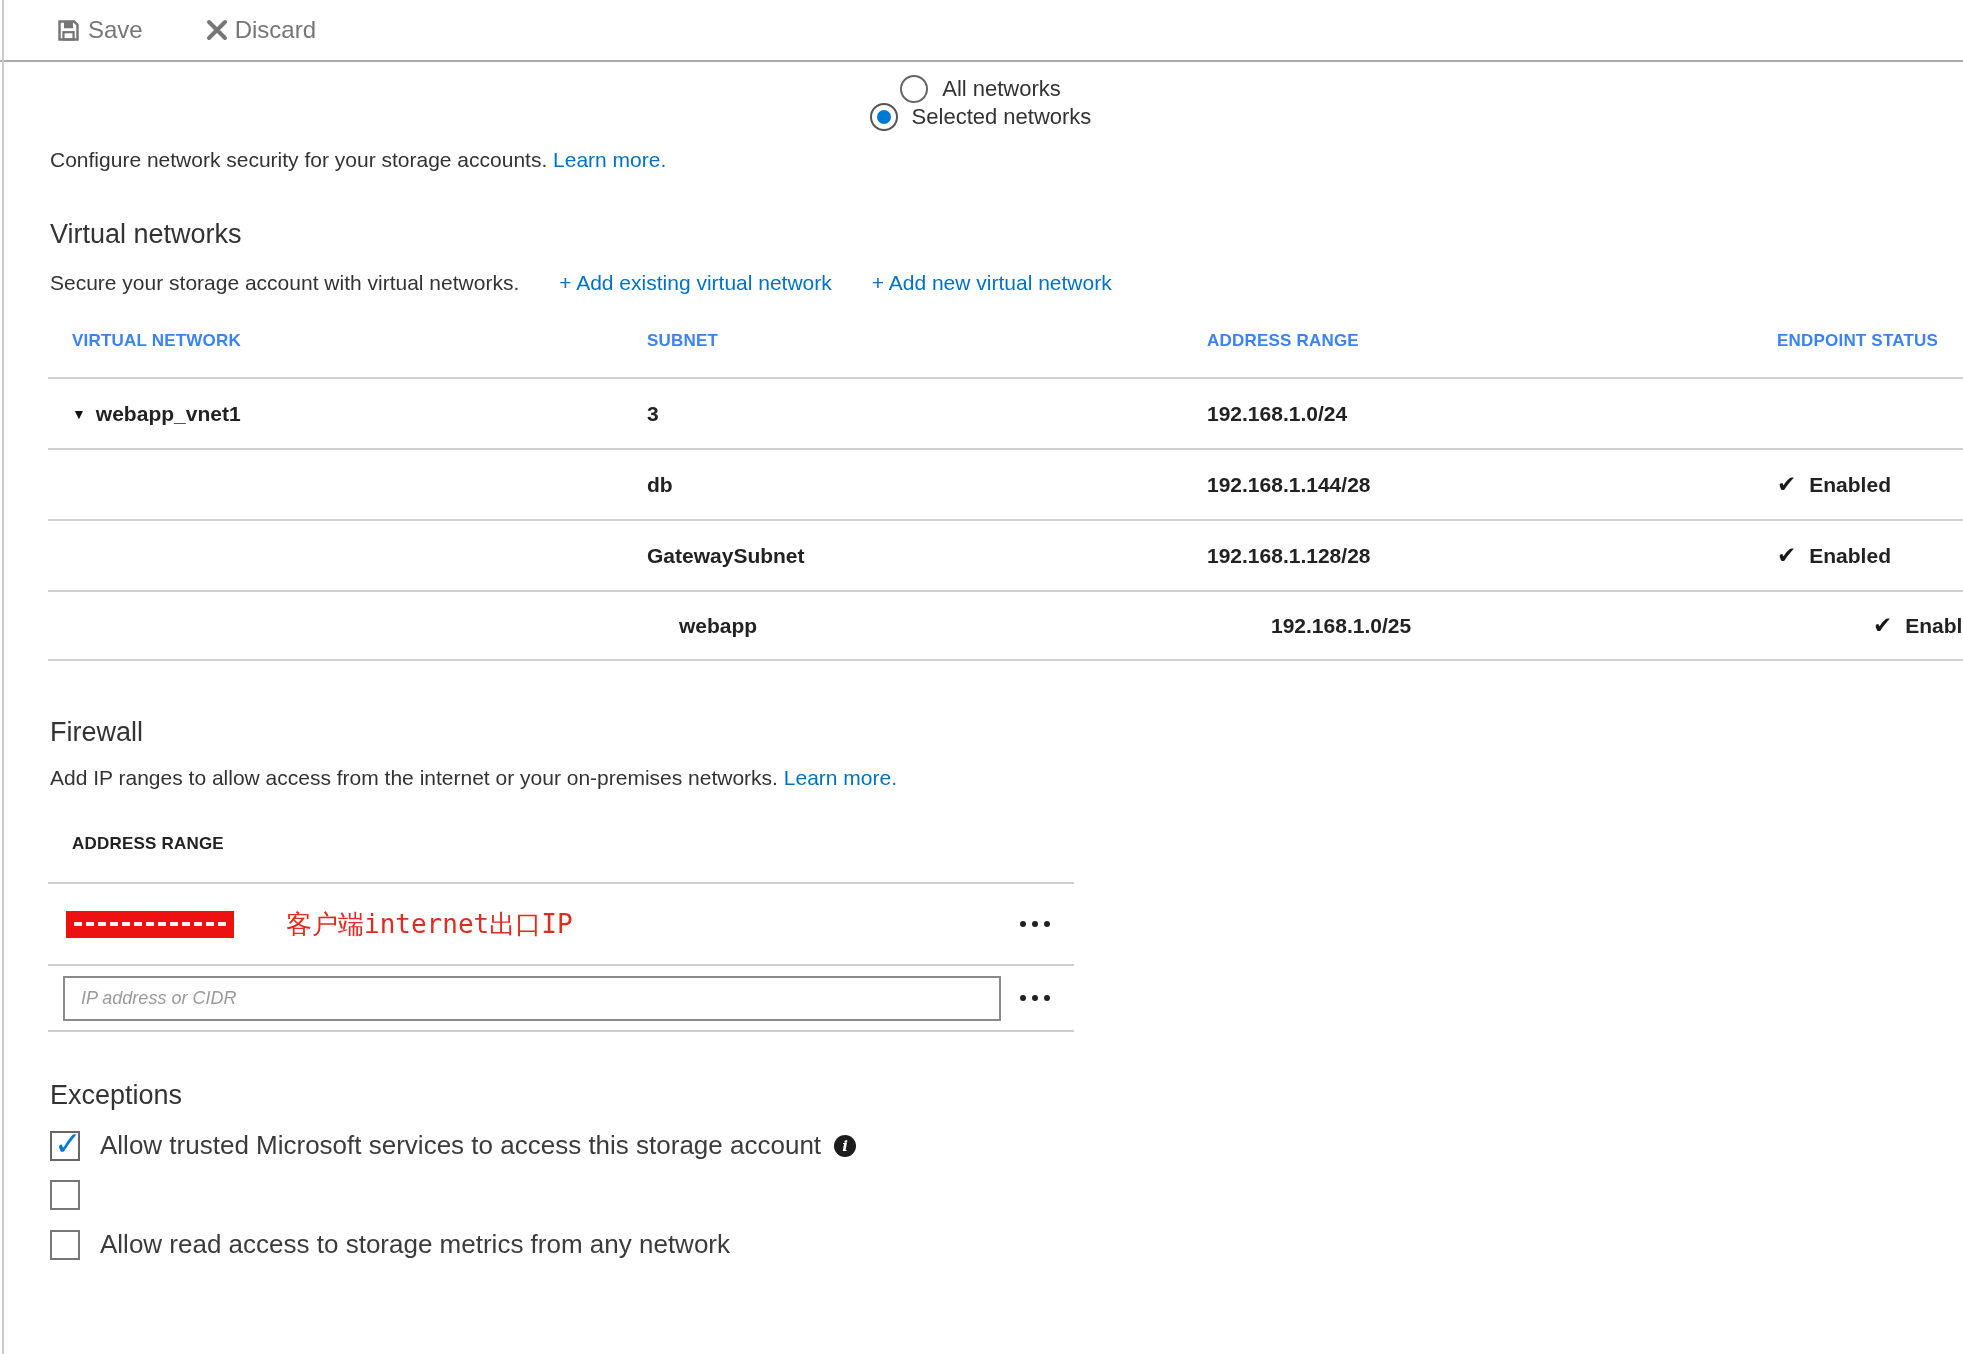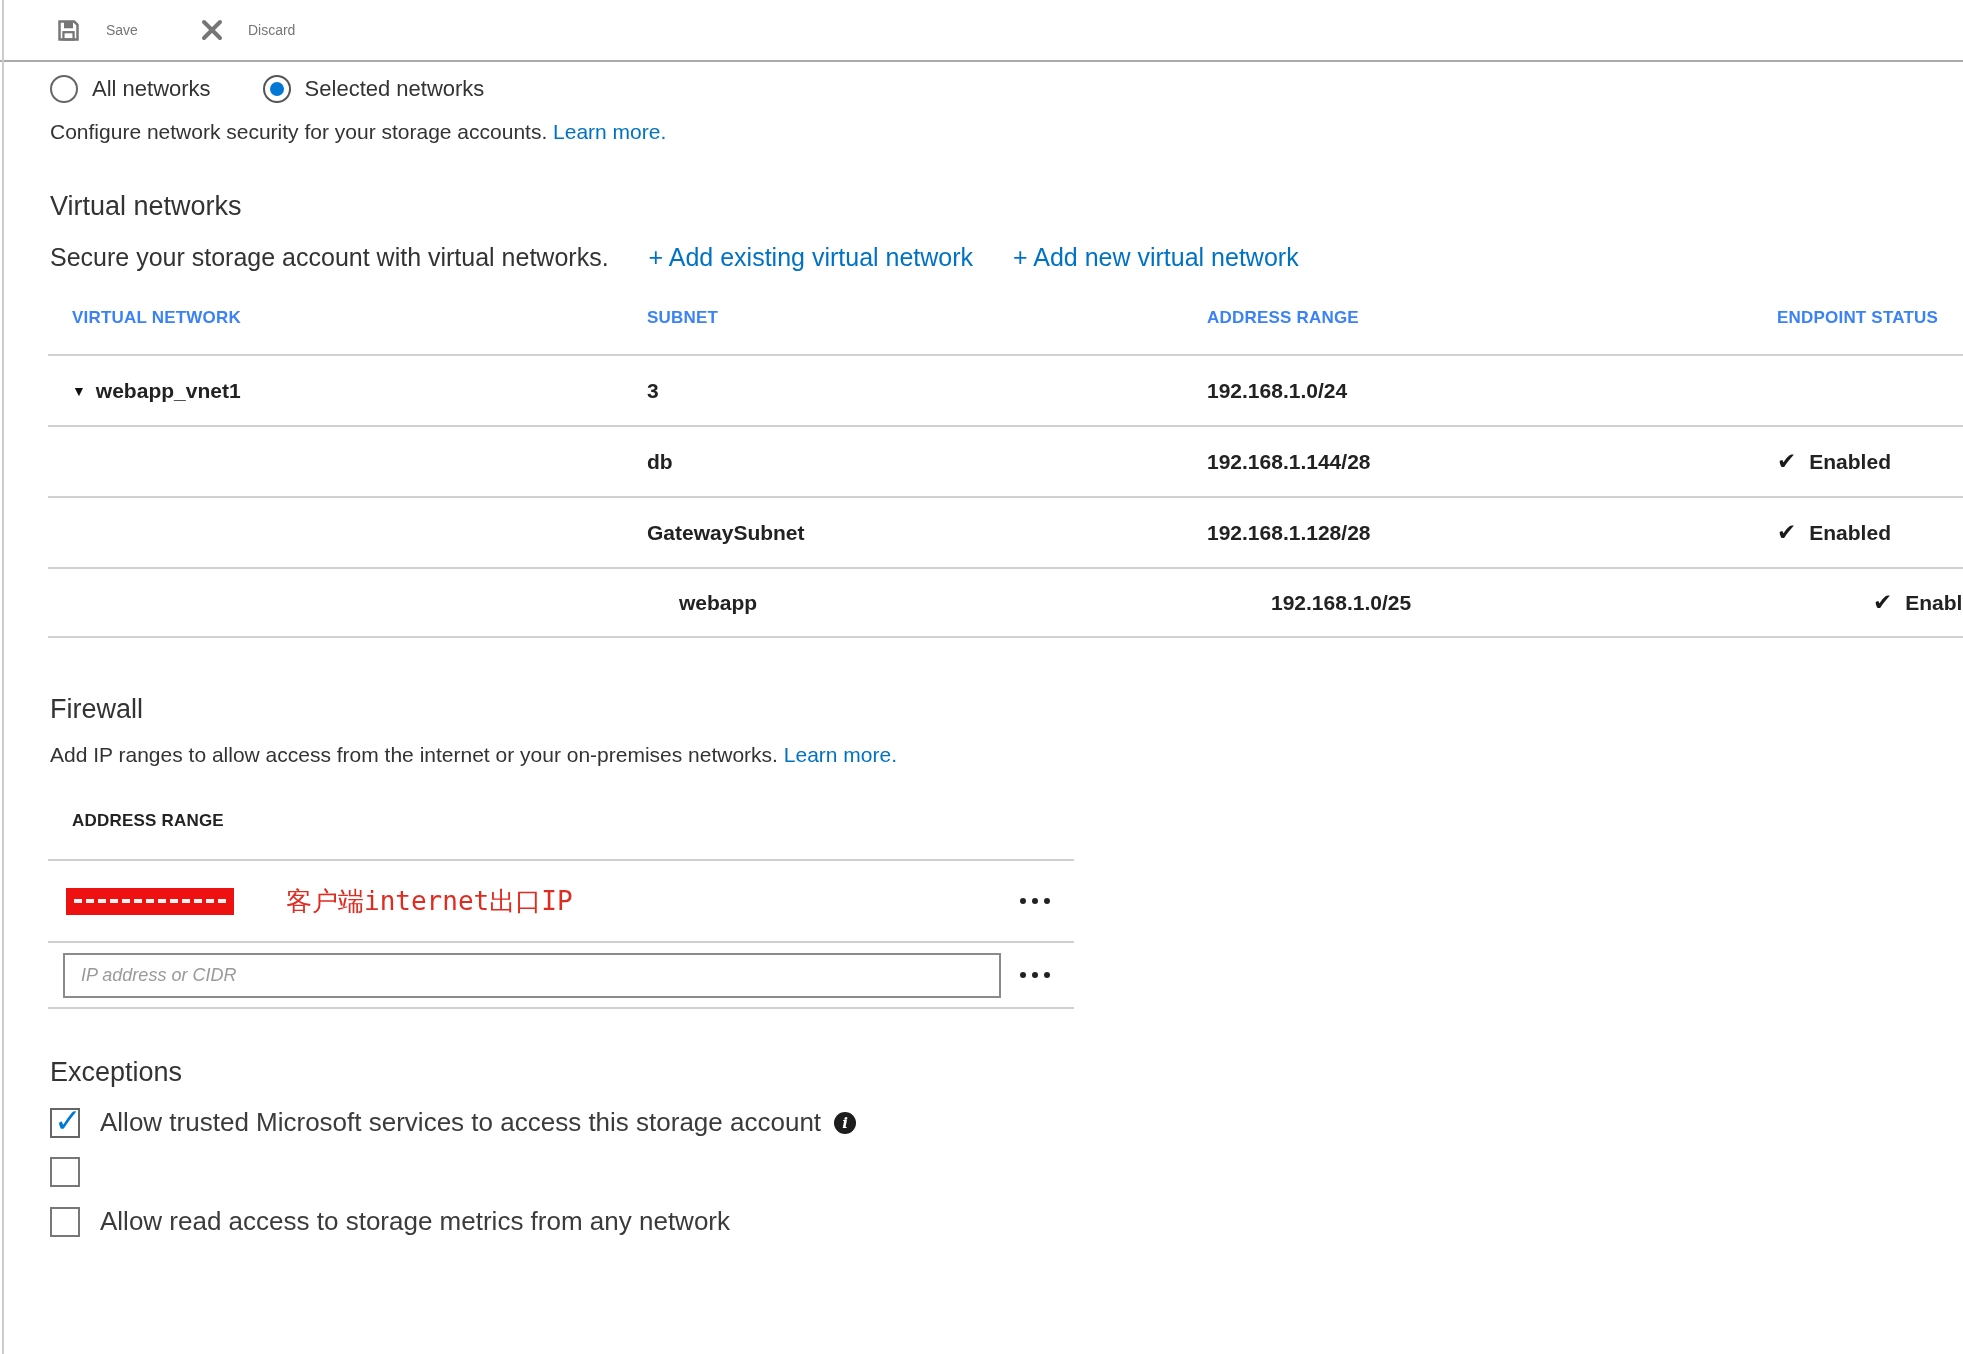--- a/index.html
+++ b/index.html
@@ -8,40 +8,40 @@
     background: #fff;
     font-family: "Liberation Sans", "DejaVu Sans", sans-serif;
     color: #333;
     position: relative;
     overflow: hidden;
   }
   .left-border { position: absolute; left: 2px; top: 0; bottom: 0; width: 2px; background: #ccc; z-index: 5; }
 
   
   .toolbar { height: 62px; display: flex; align-items: center; padding-left: 55px; border-bottom: 2px solid #aaa; }
-  .tb-btn { display: flex; align-items: center; gap: 24px; color: #767676; font-size: 14px; margin-right: 62px; cursor: default; }
+  .tb-btn { display: flex; align-items: center; gap: 6px; color: #767676; font-size: 24px; margin-right: 62px; cursor: default; }
   .tb-btn svg { display: block; }
 
   .content { padding-left: 50px; padding-right: 0; }
 
   
   .access-label { margin-top: 33px; font-size: 21px; color: #444; }
-  .radio-row { margin-top: 13px; display: flex; align-items: center; }
+  .radio-row { margin-top: 13px; display: flex; align-items: center; flex-direction: column; }
   .radio-opt { display: flex; align-items: center; margin-right: 52px; }
   .radio { width: 28px; height: 28px; border: 2px solid #666; border-radius: 50%; position: relative; flex: 0 0 auto; }
   .radio.sel { border-color: #555; }
   .radio.sel::after { content: ""; position: absolute; left: 50%; top: 50%; width: 14px; height: 14px; margin: -7px 0 0 -7px; border-radius: 50%; background: #0078d4; }
   .radio-opt label { margin-left: 14px; font-size: 22px; color: #333; }
   .desc-line { margin-top: 17px; font-size: 21px; color: #333; }
   a.link { color: #0072c6; text-decoration: none; cursor: pointer; }
 
   
   .section-title { font-size: 27px; font-weight: 400; color: #333; }
   .vnet-title { margin-top: 47px; }
-  .vnet-sub { margin-top: 21px; display: flex; align-items: center; font-size: 25px; }
+  .vnet-sub { margin-top: 21px; display: flex; align-items: center; font-size: 21px; }
   .vnet-sub .link { margin-left: 40px; }
 
   
   .vtable { margin-top: 36px; margin-left: -2px; }
   .vrow { display: grid; grid-template-columns: 599px 560px 570px 1fr; align-items: center; }
   .vhead { padding-bottom: 26px; }
   .vhead > div { font-size: 17px; font-weight: 700; color: #3b82f6; letter-spacing: 0.2px; }
   .vbody .vrow { height: 71px; border-top: 2px solid #d0d0d0; }
   .vbody .vrow:last-child { border-bottom: 2px solid #d0d0d0; gap: 32px; }
   .cell1 { padding-left: 24px; display: flex; align-items: center; }

